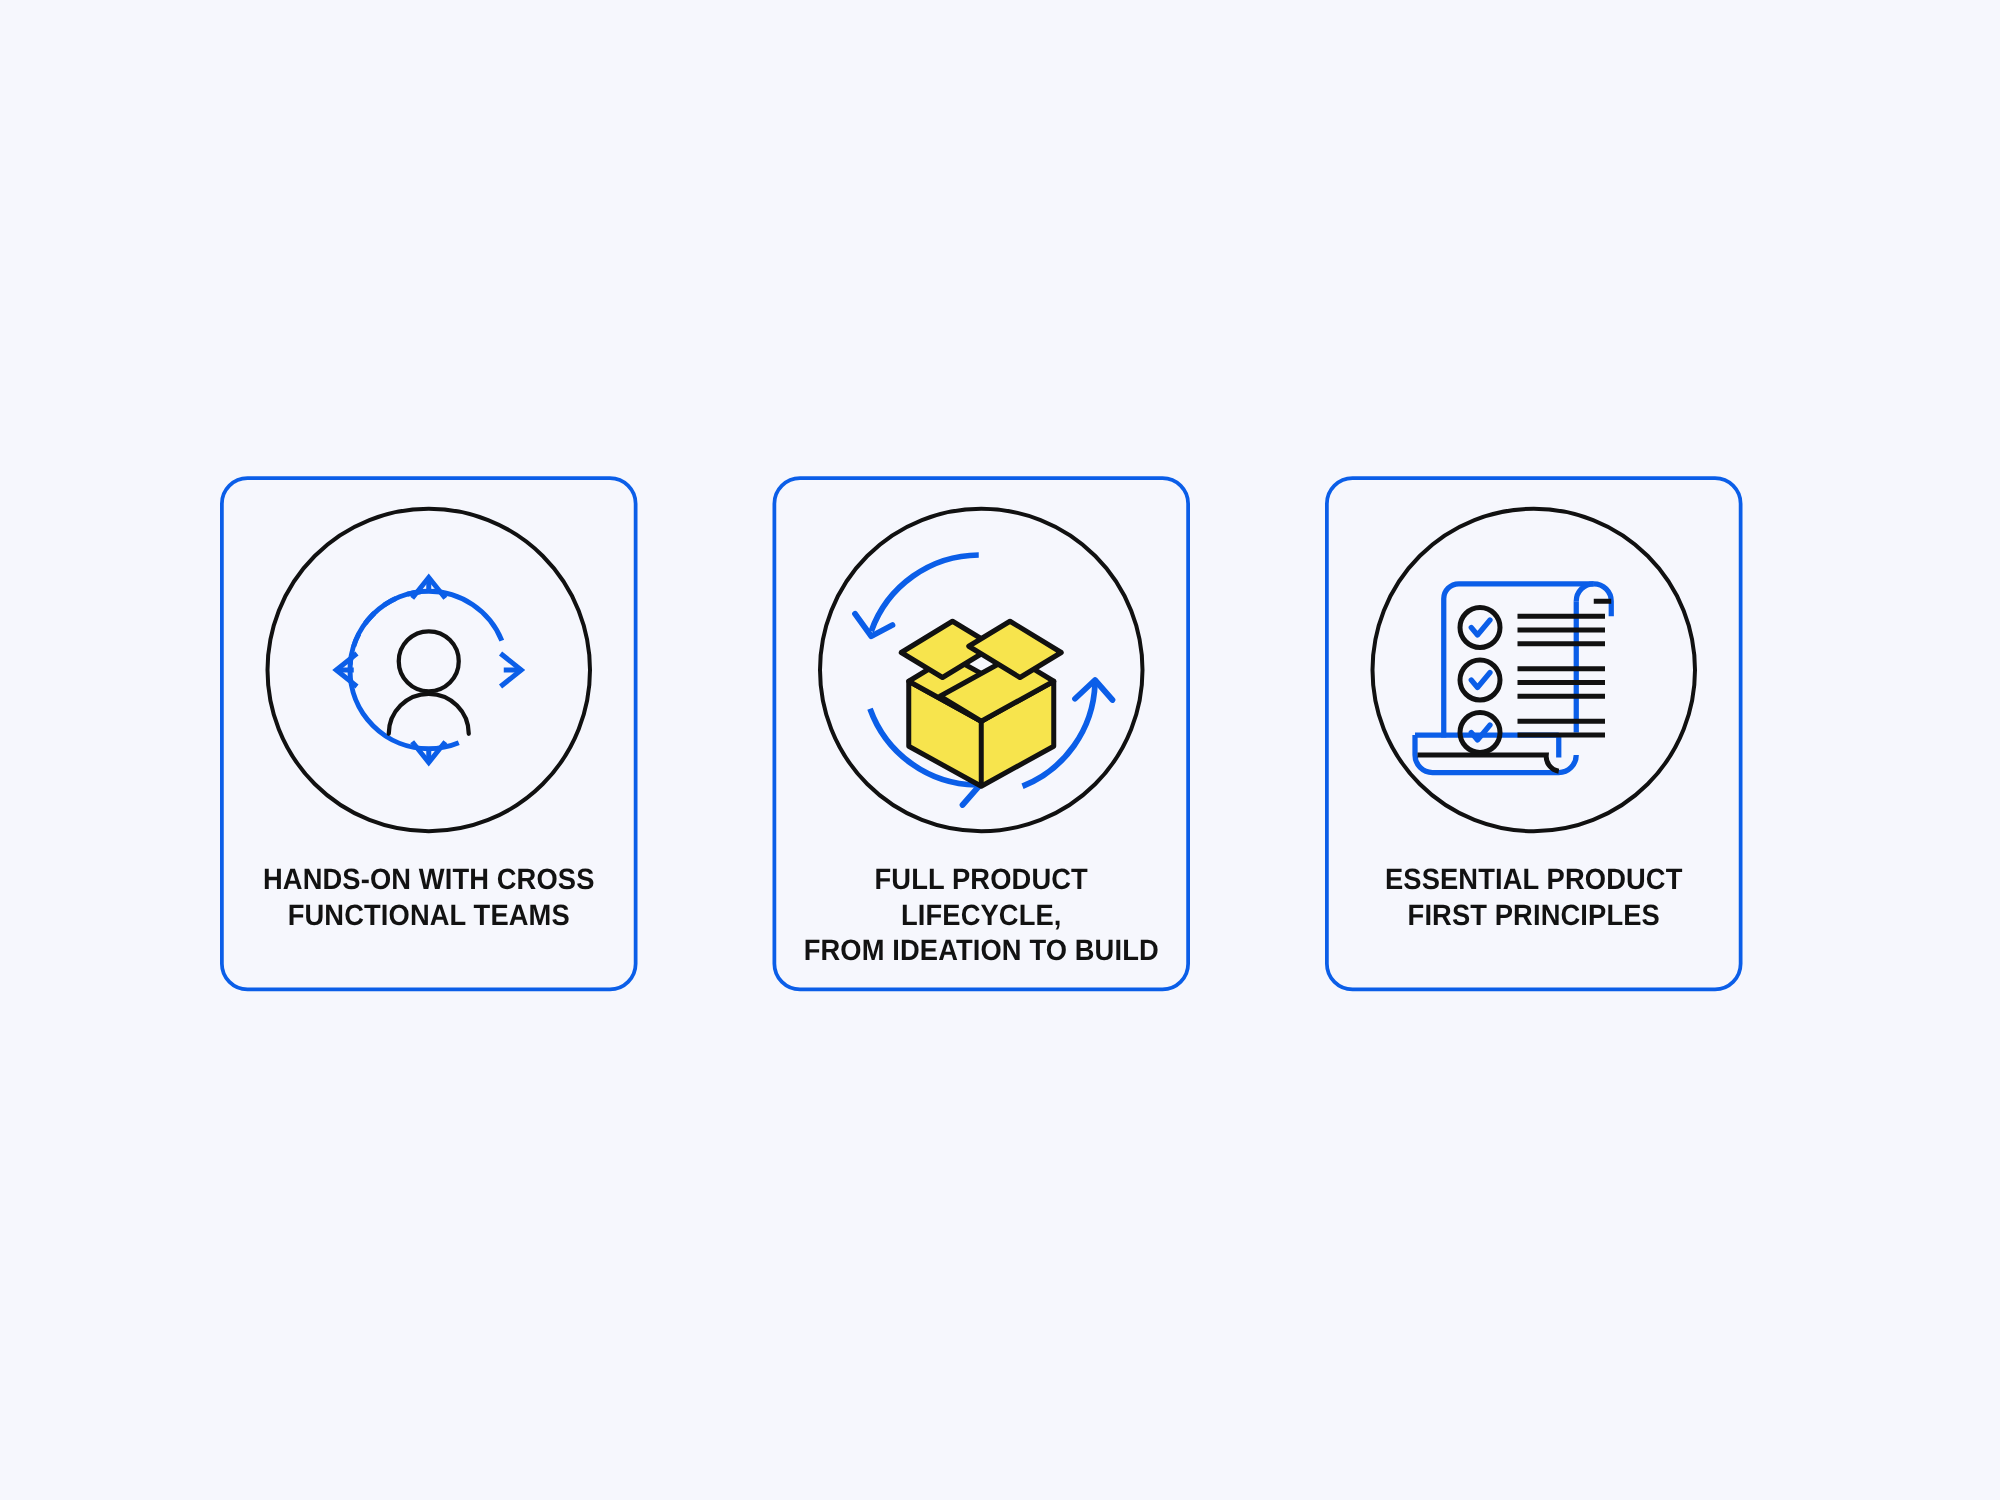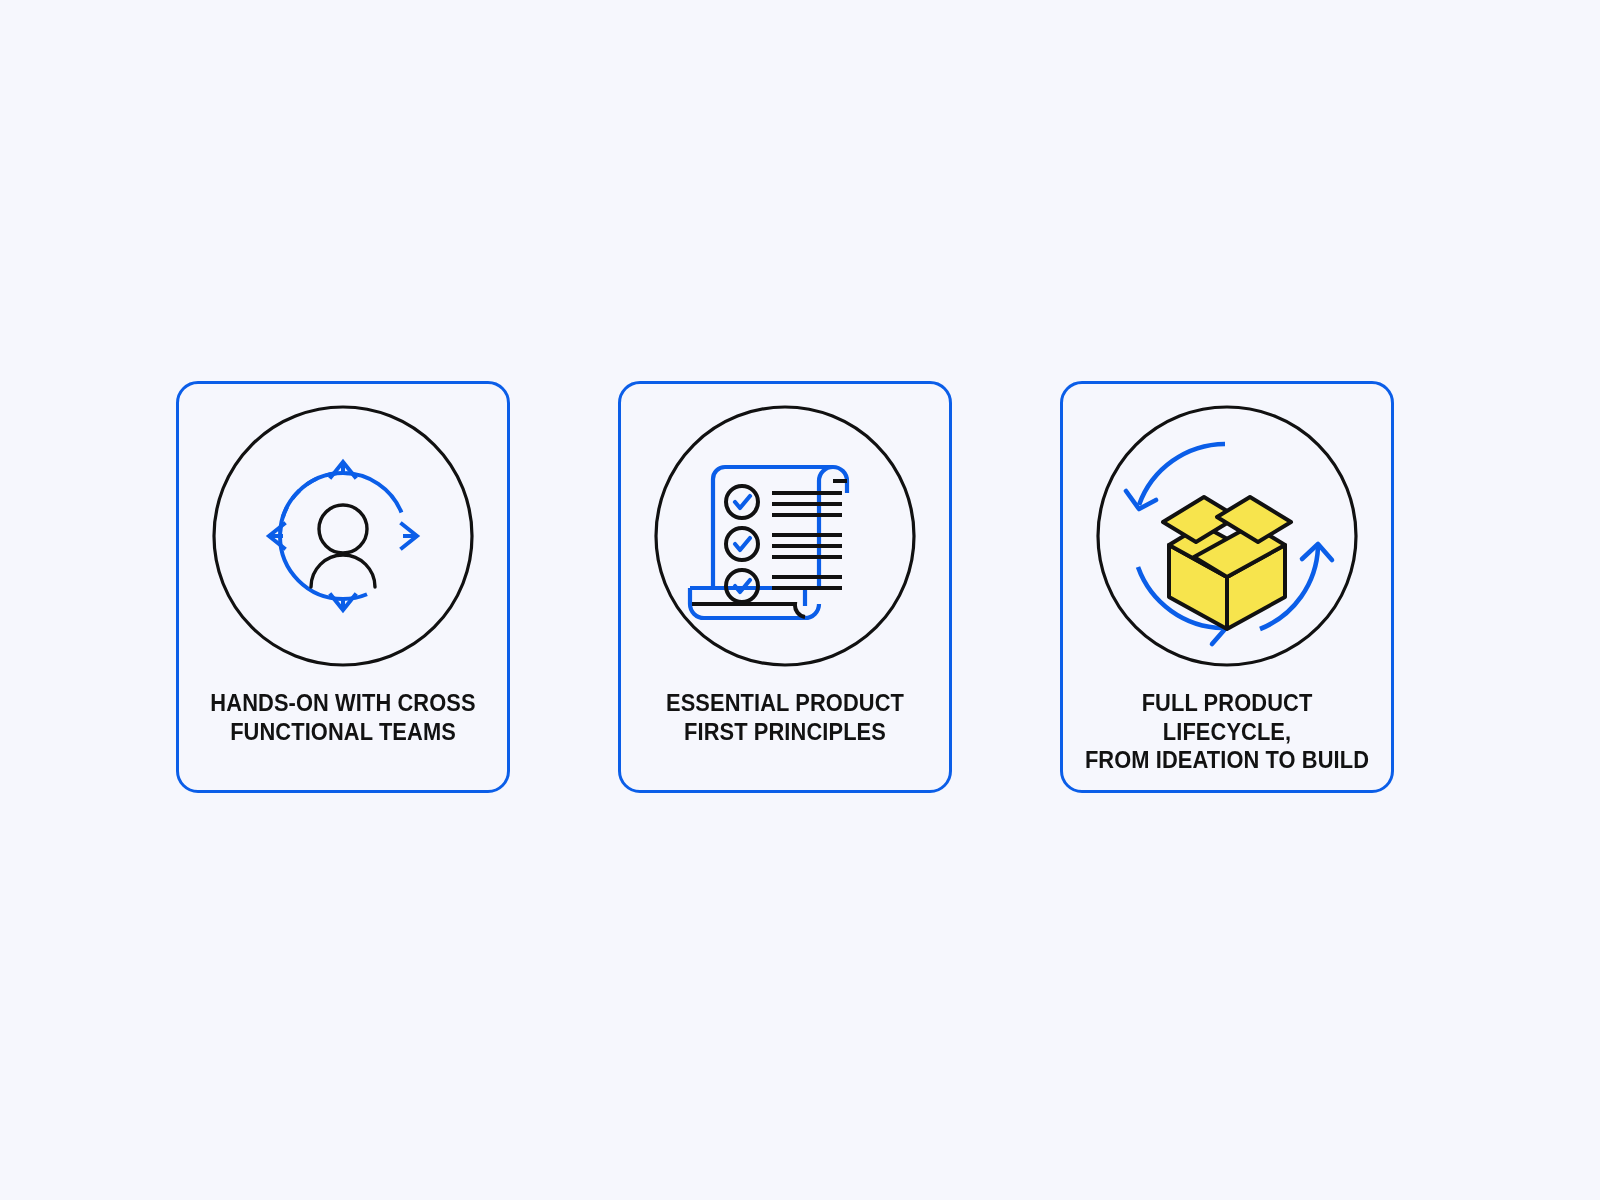--- a/index.html
+++ b/index.html
@@ -107,20 +107,49 @@
       </svg>
       <div class="card-label">HANDS-ON WITH CROSS
 FUNCTIONAL TEAMS</div>
     </div>
 
     <div class="card">
       <svg class="card-icon" viewBox="0 0 270 270">
 
         <circle cx="135" cy="135" r="129" fill="none" stroke="#111111" stroke-width="3.2"></circle>
 
+        <path d="M133 43 A92 92 0 0 0 47 104" fill="none" stroke="#0b5ee8" stroke-width="4.6" stroke-linecap="butt"></path>
+        <path d="M34 90 L47 108 L64 99" fill="none" stroke="#0b5ee8" stroke-width="4.6" stroke-linecap="round" stroke-linejoin="round"></path>
+
+        <path d="M46 166 A92 92 0 0 0 131 227" fill="none" stroke="#0b5ee8" stroke-width="4.6" stroke-linecap="butt"></path>
+        <path d="M116 214 L134 227 L120 243" fill="none" stroke="#0b5ee8" stroke-width="4.6" stroke-linecap="round" stroke-linejoin="round"></path>
+
+        <path d="M168 228 A92 92 0 0 0 226 146" fill="none" stroke="#0b5ee8" stroke-width="4.6" stroke-linecap="butt"></path>
+        <path d="M210 158 L226 143 L240 159" fill="none" stroke="#0b5ee8" stroke-width="4.6" stroke-linecap="round" stroke-linejoin="round"></path>
+
+        <path d="M77 144 L135 176 L193 144 L193 196 L135 228 L77 196 Z" fill="#f7e44d" stroke="#111111" stroke-width="4" stroke-linejoin="round"></path>
+        <line x1="135" y1="176" x2="135" y2="228" stroke="#111111" stroke-width="4"></line>
+
+        <path d="M77 144 L110 124 L168 156 L135 176 Z" fill="#f7e44d" stroke="#111111" stroke-width="4" stroke-linejoin="round"></path>
+
+        <path d="M193 144 L160 124 L102 156 L135 176 Z" fill="#f7e44d" stroke="#111111" stroke-width="4" stroke-linejoin="round"></path>
+
+        <path d="M71 121 L112 96 L145 116 L104 141 Z" fill="#f7e44d" stroke="#111111" stroke-width="4" stroke-linejoin="round"></path>
+
+        <path d="M199 121 L158 96 L125 116 L166 141 Z" fill="#f7e44d" stroke="#111111" stroke-width="4" stroke-linejoin="round"></path>
+      </svg>
+      <div class="card-label">FULL PRODUCT LIFECYCLE,
+FROM IDEATION TO BUILD</div>
+    </div>
+
+    <div class="card">
+      <svg class="card-icon" viewBox="0 0 270 270">
+
+        <circle cx="135" cy="135" r="129" fill="none" stroke="#111111" stroke-width="3.2"></circle>
+
         <path d="M63 78 L63 189
                  M63 78 A12 12 0 0 1 75 66
                  L183 66" fill="none" stroke="#0b5ee8" stroke-width="4.2" stroke-linecap="butt"></path>
 
         <path d="M183 66 A14 14 0 0 1 197 80 L197 92" fill="none" stroke="#0b5ee8" stroke-width="4.2" stroke-linecap="butt"></path>
         <path d="M169 80 A14 14 0 0 1 183 66" fill="none" stroke="#0b5ee8" stroke-width="4.2" stroke-linecap="butt"></path>
         <line x1="169" y1="80" x2="169" y2="185" stroke="#0b5ee8" stroke-width="4.2"></line>
 
         <line x1="183" y1="80" x2="197" y2="80" stroke="#111111" stroke-width="4"></line>
 
@@ -144,43 +173,14 @@
 
         <circle cx="92" cy="185" r="16" fill="none" stroke="#111111" stroke-width="4"></circle>
         <path d="M85 185 L90 191 L100 179" fill="none" stroke="#0b5ee8" stroke-width="4.2" stroke-linecap="round" stroke-linejoin="round"></path>
         <line x1="122" y1="176" x2="192" y2="176" stroke="#111111" stroke-width="4"></line>
         <line x1="122" y1="187" x2="192" y2="187" stroke="#111111" stroke-width="4"></line>
       </svg>
       <div class="card-label">ESSENTIAL PRODUCT
 FIRST PRINCIPLES</div>
     </div>
 
-    <div class="card">
-      <svg class="card-icon" viewBox="0 0 270 270">
-
-        <circle cx="135" cy="135" r="129" fill="none" stroke="#111111" stroke-width="3.2"></circle>
-
-        <path d="M133 43 A92 92 0 0 0 47 104" fill="none" stroke="#0b5ee8" stroke-width="4.6" stroke-linecap="butt"></path>
-        <path d="M34 90 L47 108 L64 99" fill="none" stroke="#0b5ee8" stroke-width="4.6" stroke-linecap="round" stroke-linejoin="round"></path>
-
-        <path d="M46 166 A92 92 0 0 0 131 227" fill="none" stroke="#0b5ee8" stroke-width="4.6" stroke-linecap="butt"></path>
-        <path d="M116 214 L134 227 L120 243" fill="none" stroke="#0b5ee8" stroke-width="4.6" stroke-linecap="round" stroke-linejoin="round"></path>
-
-        <path d="M168 228 A92 92 0 0 0 226 146" fill="none" stroke="#0b5ee8" stroke-width="4.6" stroke-linecap="butt"></path>
-        <path d="M210 158 L226 143 L240 159" fill="none" stroke="#0b5ee8" stroke-width="4.6" stroke-linecap="round" stroke-linejoin="round"></path>
-
-        <path d="M77 144 L135 176 L193 144 L193 196 L135 228 L77 196 Z" fill="#f7e44d" stroke="#111111" stroke-width="4" stroke-linejoin="round"></path>
-        <line x1="135" y1="176" x2="135" y2="228" stroke="#111111" stroke-width="4"></line>
-
-        <path d="M77 144 L110 124 L168 156 L135 176 Z" fill="#f7e44d" stroke="#111111" stroke-width="4" stroke-linejoin="round"></path>
-
-        <path d="M193 144 L160 124 L102 156 L135 176 Z" fill="#f7e44d" stroke="#111111" stroke-width="4" stroke-linejoin="round"></path>
-
-        <path d="M71 121 L112 96 L145 116 L104 141 Z" fill="#f7e44d" stroke="#111111" stroke-width="4" stroke-linejoin="round"></path>
-
-        <path d="M199 121 L158 96 L125 116 L166 141 Z" fill="#f7e44d" stroke="#111111" stroke-width="4" stroke-linejoin="round"></path>
-      </svg>
-      <div class="card-label">FULL PRODUCT LIFECYCLE,
-FROM IDEATION TO BUILD</div>
-    </div>
-
   </div>
 </div>
 
 </body></html>

